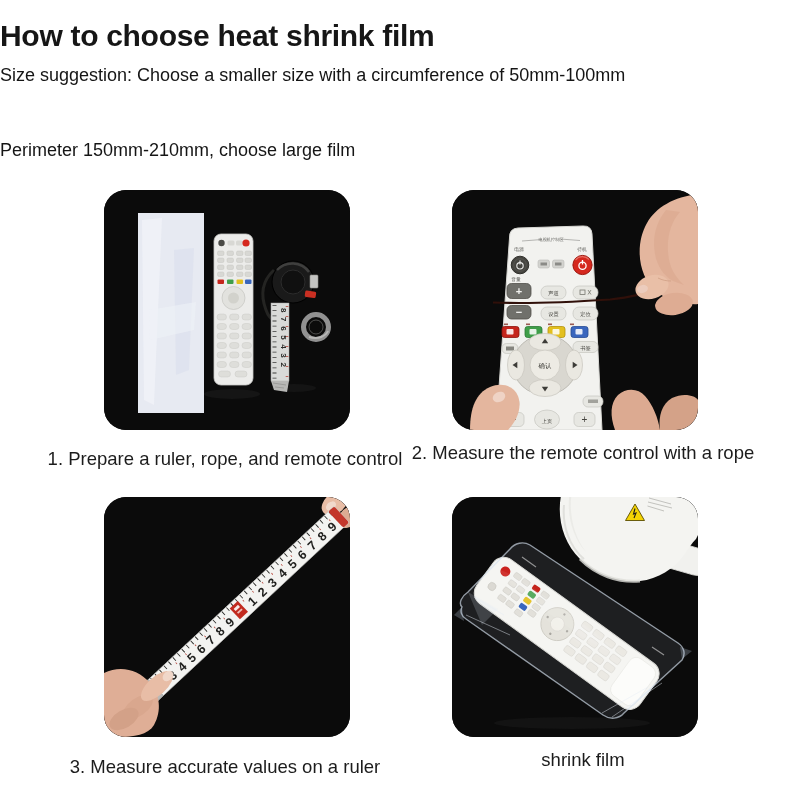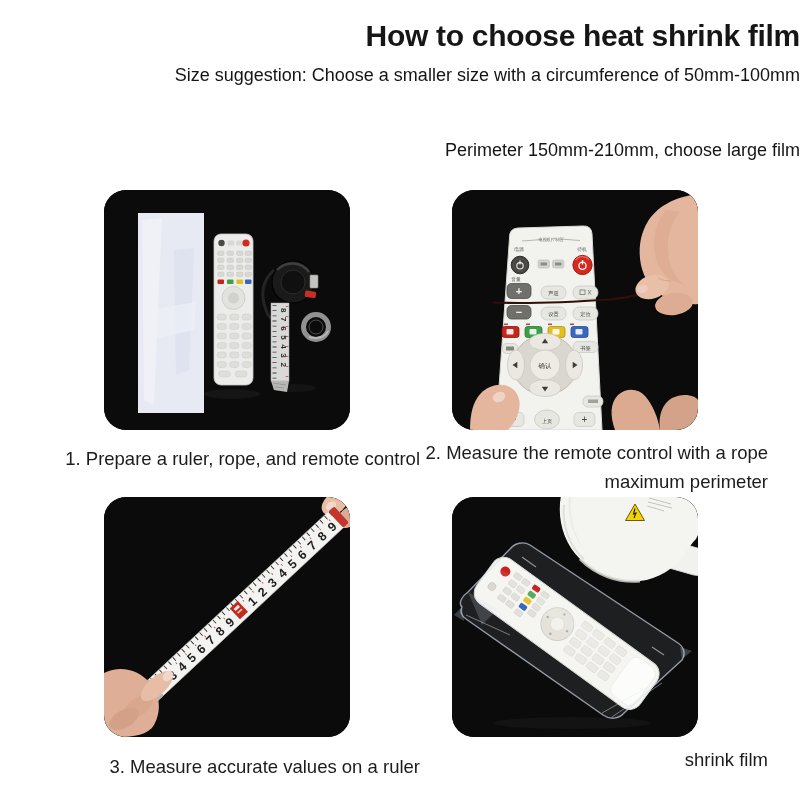--- a/index.html
+++ b/index.html
@@ -1,26 +1,26 @@
 <!DOCTYPE html>
 <html><head>
 <meta charset="utf-8">
 <style>
   html,body{margin:0;padding:0;background:#ffffff;}
   .page{position:relative;width:800px;height:800px;background:#ffffff;overflow:hidden;
         font-family:"Liberation Sans",sans-serif;color:#1b1b1b;}
-  .title{position:absolute;top:19px;left:0;width:800px;text-align:right;
+  .title{position:absolute;top:19px;left:0;width:800px;text-align:left;
          font-size:30px;font-weight:700;letter-spacing:-0.3px;color:#161616;}
-  .sub{position:absolute;left:0;width:800px;text-align:right;font-size:18px;color:#151515;}
+  .sub{position:absolute;left:0;width:800px;text-align:left;font-size:18px;color:#151515;}
   .s1{top:65px}.s2{top:103px}.s3{top:140px}
   .panel{position:absolute;width:246px;height:240px;border-radius:22px;overflow:hidden;background:#0b0b0b;}
   .p1{left:104px;top:190px}.p2{left:452px;top:190px}
   .p3{left:104px;top:497px}.p4{left:452px;top:497px}
   .panel svg{display:block;width:246px;height:240px;}
-  .cap{position:absolute;text-align:right;font-size:18.5px;color:#1c1c1c;line-height:29px;}
+  .cap{position:absolute;text-align:center;font-size:18.5px;color:#1c1c1c;line-height:29px;}
   .c1{left:30px;top:444px;width:390px}
   .c2{left:398px;top:438px;width:370px}
   .c3{left:30px;top:752px;width:390px}
   .c4{left:398px;top:745px;width:370px}
   text{font-family:"Liberation Sans","DejaVu Sans",sans-serif;}
 </style>
 </head>
 <body>
 
 <div class="page">
@@ -372,21 +372,20 @@
       <path d="M197,1 L219,7 M196,5 L220,11 M195.5,9 L212,14" stroke="#bcbcb8" stroke-width="1" opacity="0.9" fill="none"></path>
     </g>
   </svg>
   </div>
 
   <div class="cap c1">
     <div>1. Prepare a ruler, rope, and remote control</div>
   </div>
   <div class="cap c2">
     <div>2. Measure the remote control with a rope</div>
-    <div>maximum perimeter</div>
   </div>
   <div class="cap c3">
     <div>3. Measure accurate values on a ruler</div>
   </div>
   <div class="cap c4">
     <div>shrink film</div>
   </div>
 
 </div>
 

